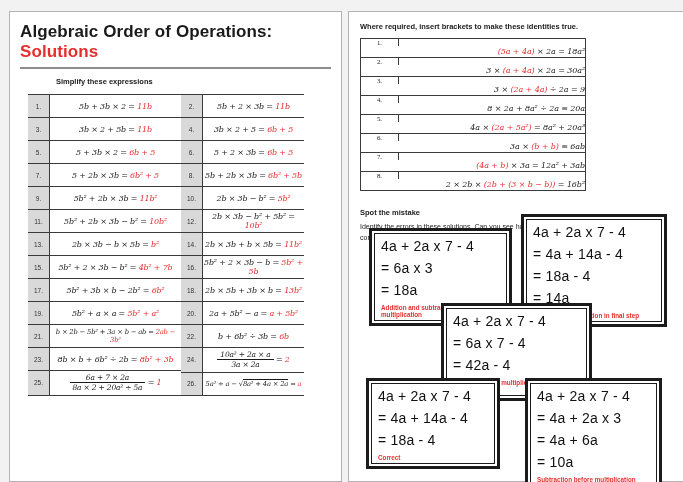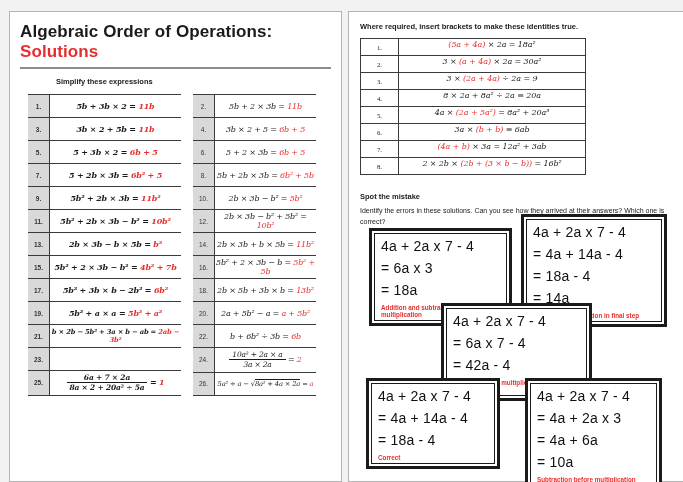--- a/index.html
+++ b/index.html
@@ -12,39 +12,39 @@
 
   
   .lp-inner{padding:10px 10px 0 10px;}
   .doc-title{font-size:17px;font-weight:bold;color:#1a1a1a;letter-spacing:.1px;}
   .doc-title .hl{color:var(--red);}
   .title-rule{border:none;border-top:2px solid #8c8c8c;margin:5px 0 8px 0;}
   .subtitle{font-size:7.5px;font-weight:bold;color:#1a1a1a;margin-bottom:8px;padding-left:36px;}
 
   .worksheet{display:flex;margin-left:8px;}
   .wcol{border-top:1px solid #3a3a3a;}
-  .wcol1{width:153px;margin-right:12px;font-weight:bold;}
+  .wcol1{width:153px;}
   .wcol2{width:123px;}
   .wrow{display:flex;align-items:center;min-height:22px;border-bottom:1px solid #3a3a3a;}
   .wnum{width:22px;align-self:stretch;background:var(--cell-gray);border-right:1px solid #3a3a3a;
         display:flex;align-items:center;justify-content:center;font-size:6.5px;color:#333;box-sizing:border-box;}
   .wexpr{flex:1;text-align:center;font-family:"DejaVu Serif",serif;font-style:italic;
          font-size:8px;color:#1a1a1a;padding:2px 1px;letter-spacing:-0.2px;}
   .wexpr.long{font-size:6.8px;}
   .ans{color:var(--red);}
   .frac{display:inline-block;vertical-align:middle;text-align:center;font-size:7.5px;line-height:1.25;}
   .fnum{display:block;border-bottom:1px solid #1a1a1a;padding:0 3px;}
   .fden{display:block;padding:0 3px;}
   .sqrt .rad{border-top:1px solid #1a1a1a;}
 
   
   .rp-inner{padding:10px 0 0 11px;position:relative;}
   .rp-header{font-size:7.5px;font-weight:bold;color:#1a1a1a;margin-bottom:7px;}
   .btable{width:226px;border:1px solid #3a3a3a;box-sizing:border-box;}
-  .brow{display:flex;border-bottom:1px solid #3a3a3a;min-height:16px;align-items:flex-start;}
+  .brow{display:flex;border-bottom:1px solid #3a3a3a;min-height:16px;align-items:flex-end;flex-direction:column;}
   .brow:last-child{border-bottom:none;}
   .bnum{width:38px;align-self:stretch;border-right:1px solid #3a3a3a;display:flex;align-items:center;
         justify-content:center;font-size:6.8px;color:#222;box-sizing:border-box;font-family:"Liberation Serif",serif;}
   .bexpr{flex:1;text-align:center;font-family:"DejaVu Serif",serif;font-style:italic;font-size:8px;
          color:#1a1a1a;letter-spacing:-0.1px;padding:1px 0;}
   .bexpr .red{color:var(--red);}
 
   .spot-heading{font-size:7.5px;font-weight:bold;color:#1a1a1a;margin:17px 0 5px 0;}
   .spot-text{font-size:7px;color:#222;width:312px;line-height:1.55;}
 
@@ -111,20 +111,21 @@
             <div class="wrow">
               <div class="wnum">19.</div>
                    <div class="wexpr">5b² + a × a = <span class="ans">5b² + a²</span></div>
             </div>
             <div class="wrow">
               <div class="wnum">21.</div>
                    <div class="wexpr long">b × 2b − 5b² + 3a × b − ab = <span class="ans">2ab − 3b²</span></div>
             </div>
             <div class="wrow">
               <div class="wnum">23.</div>
+                   <div class="wexpr">8b × b + 6b² ÷ 2b = <span class="ans">8b² + 3b</span></div>
             </div>
             <div class="wrow">
               <div class="wnum">25.</div>
                    <div class="wexpr"><span class="frac"><span class="fnum">6a + 7 × 2a</span><span class="fden">8a × 2 + 20a² ÷ 5a</span></span> = <span class="ans">1</span></div>
             </div>
           </div>
         <div class="wcol wcol2">
             <div class="wrow">
               <div class="wnum">2.</div>
                    <div class="wexpr">5b + 2 × 3b = <span class="ans">11b</span></div>

